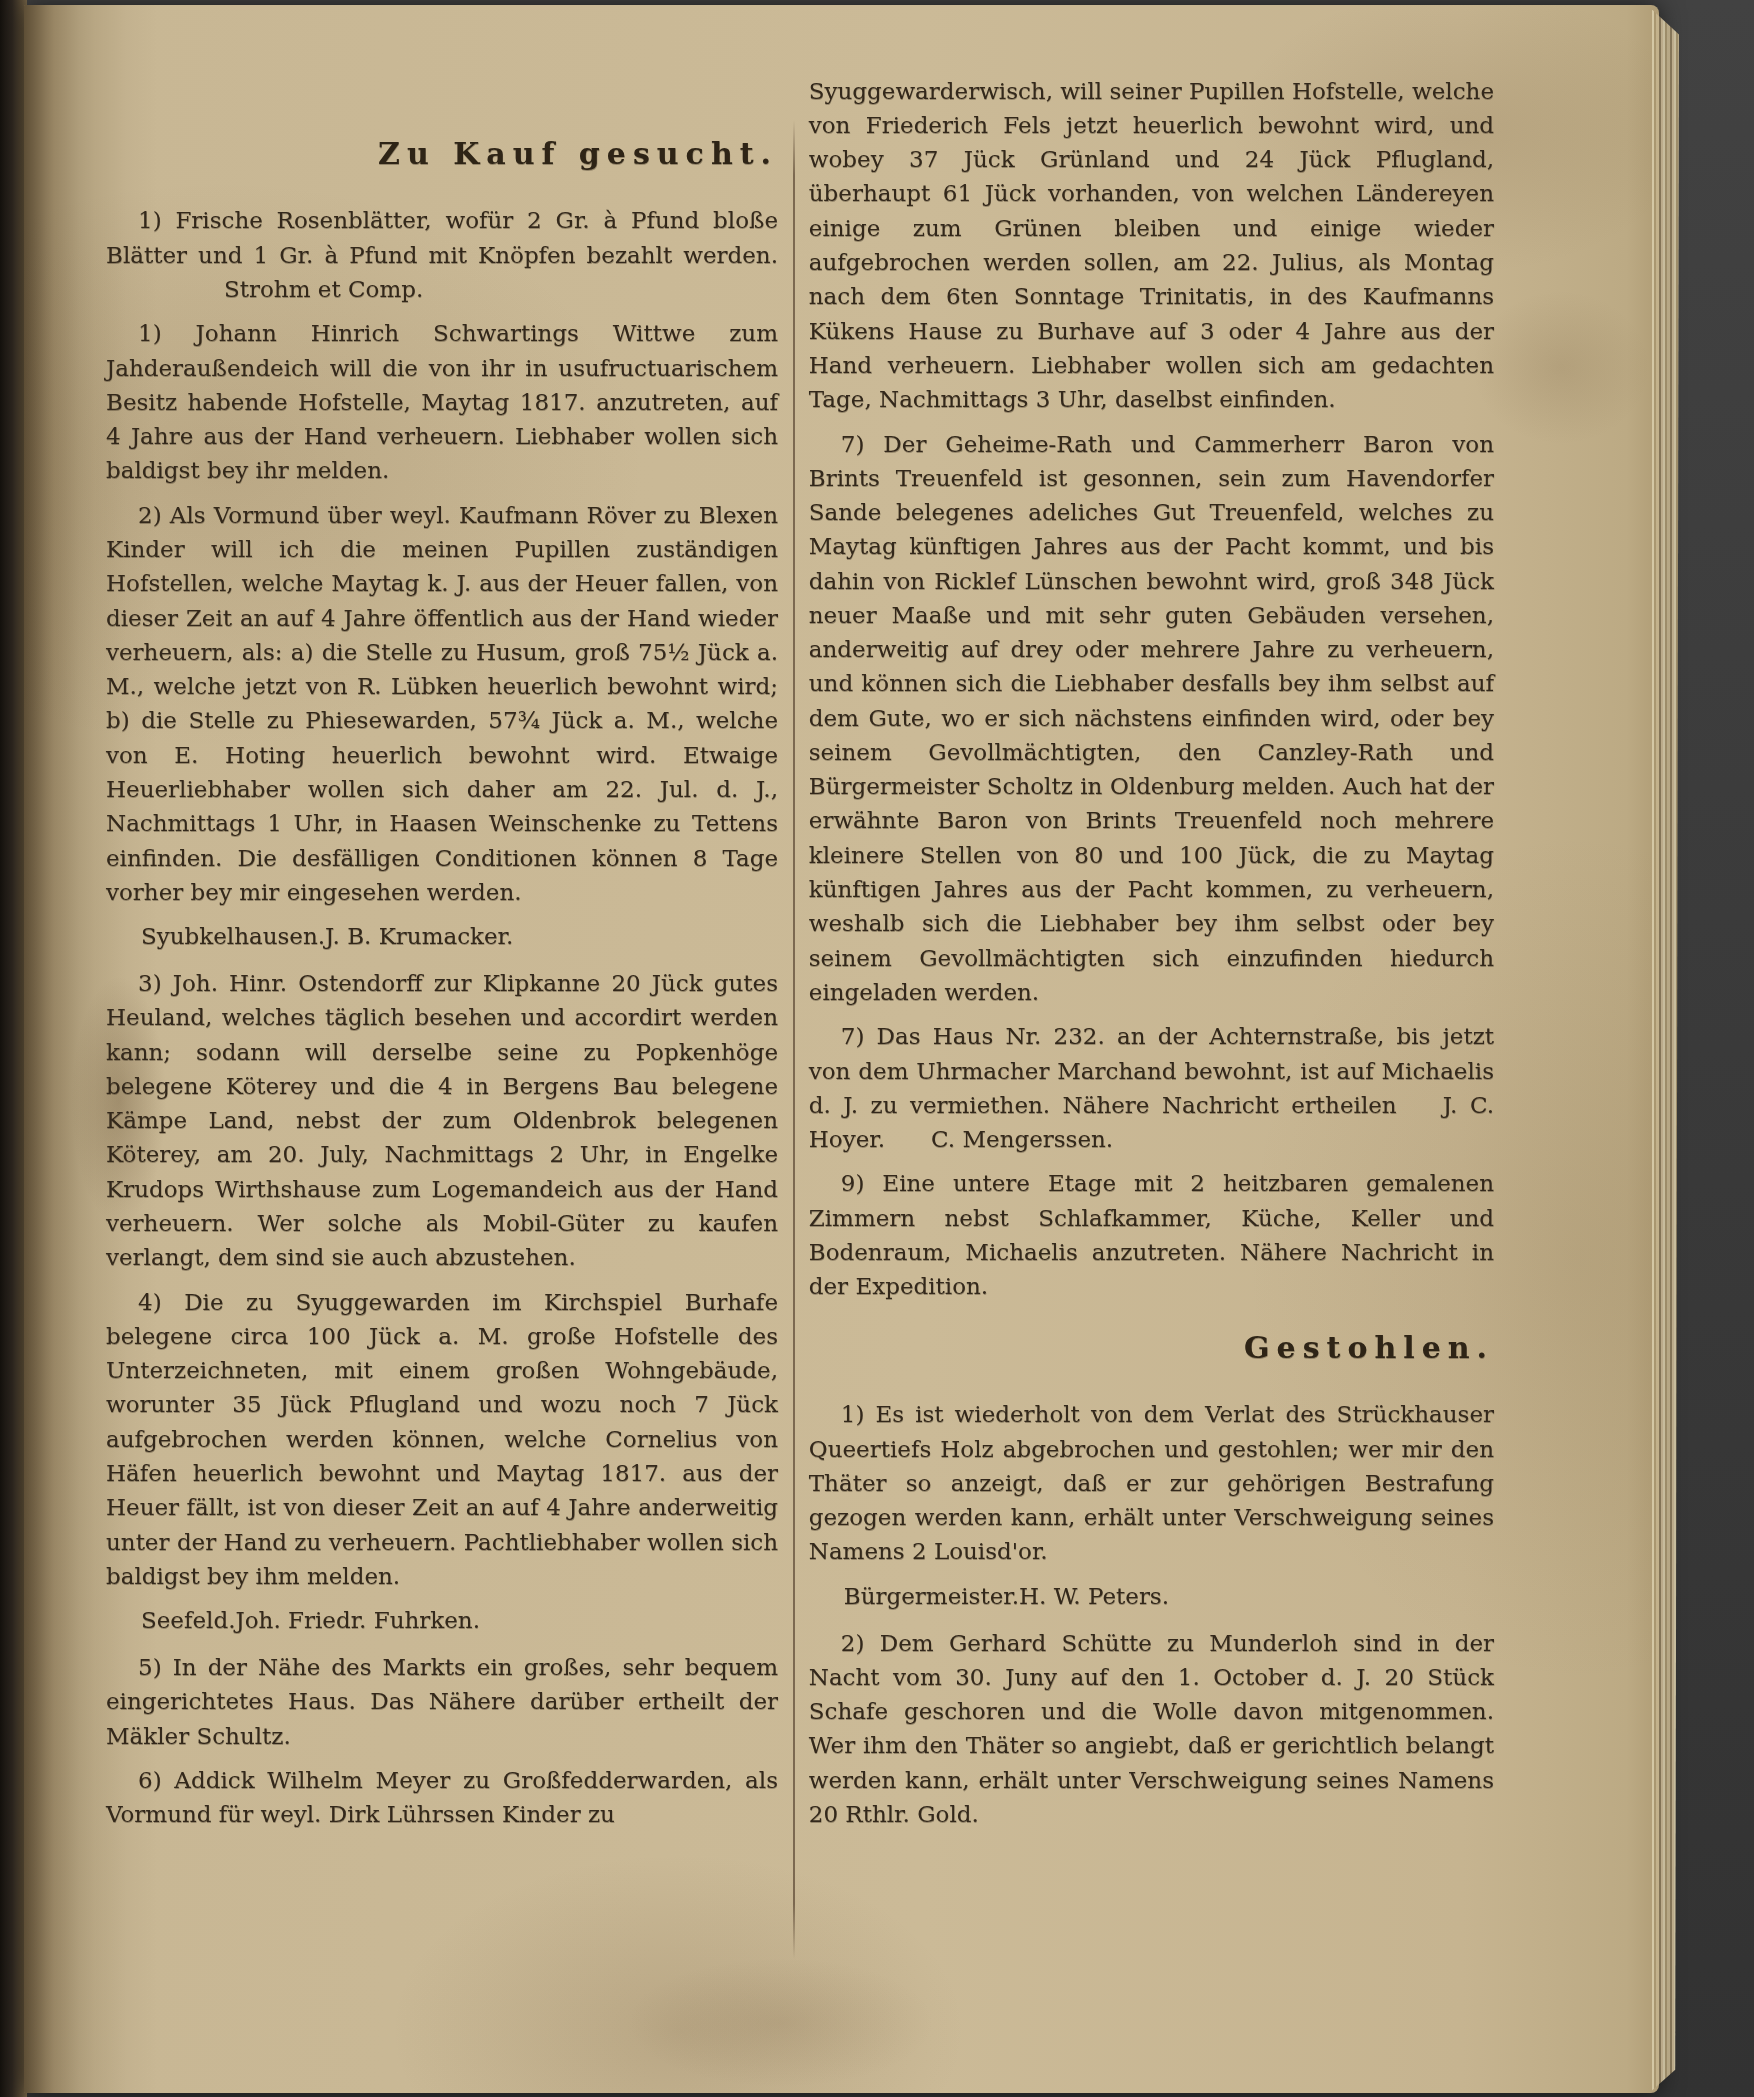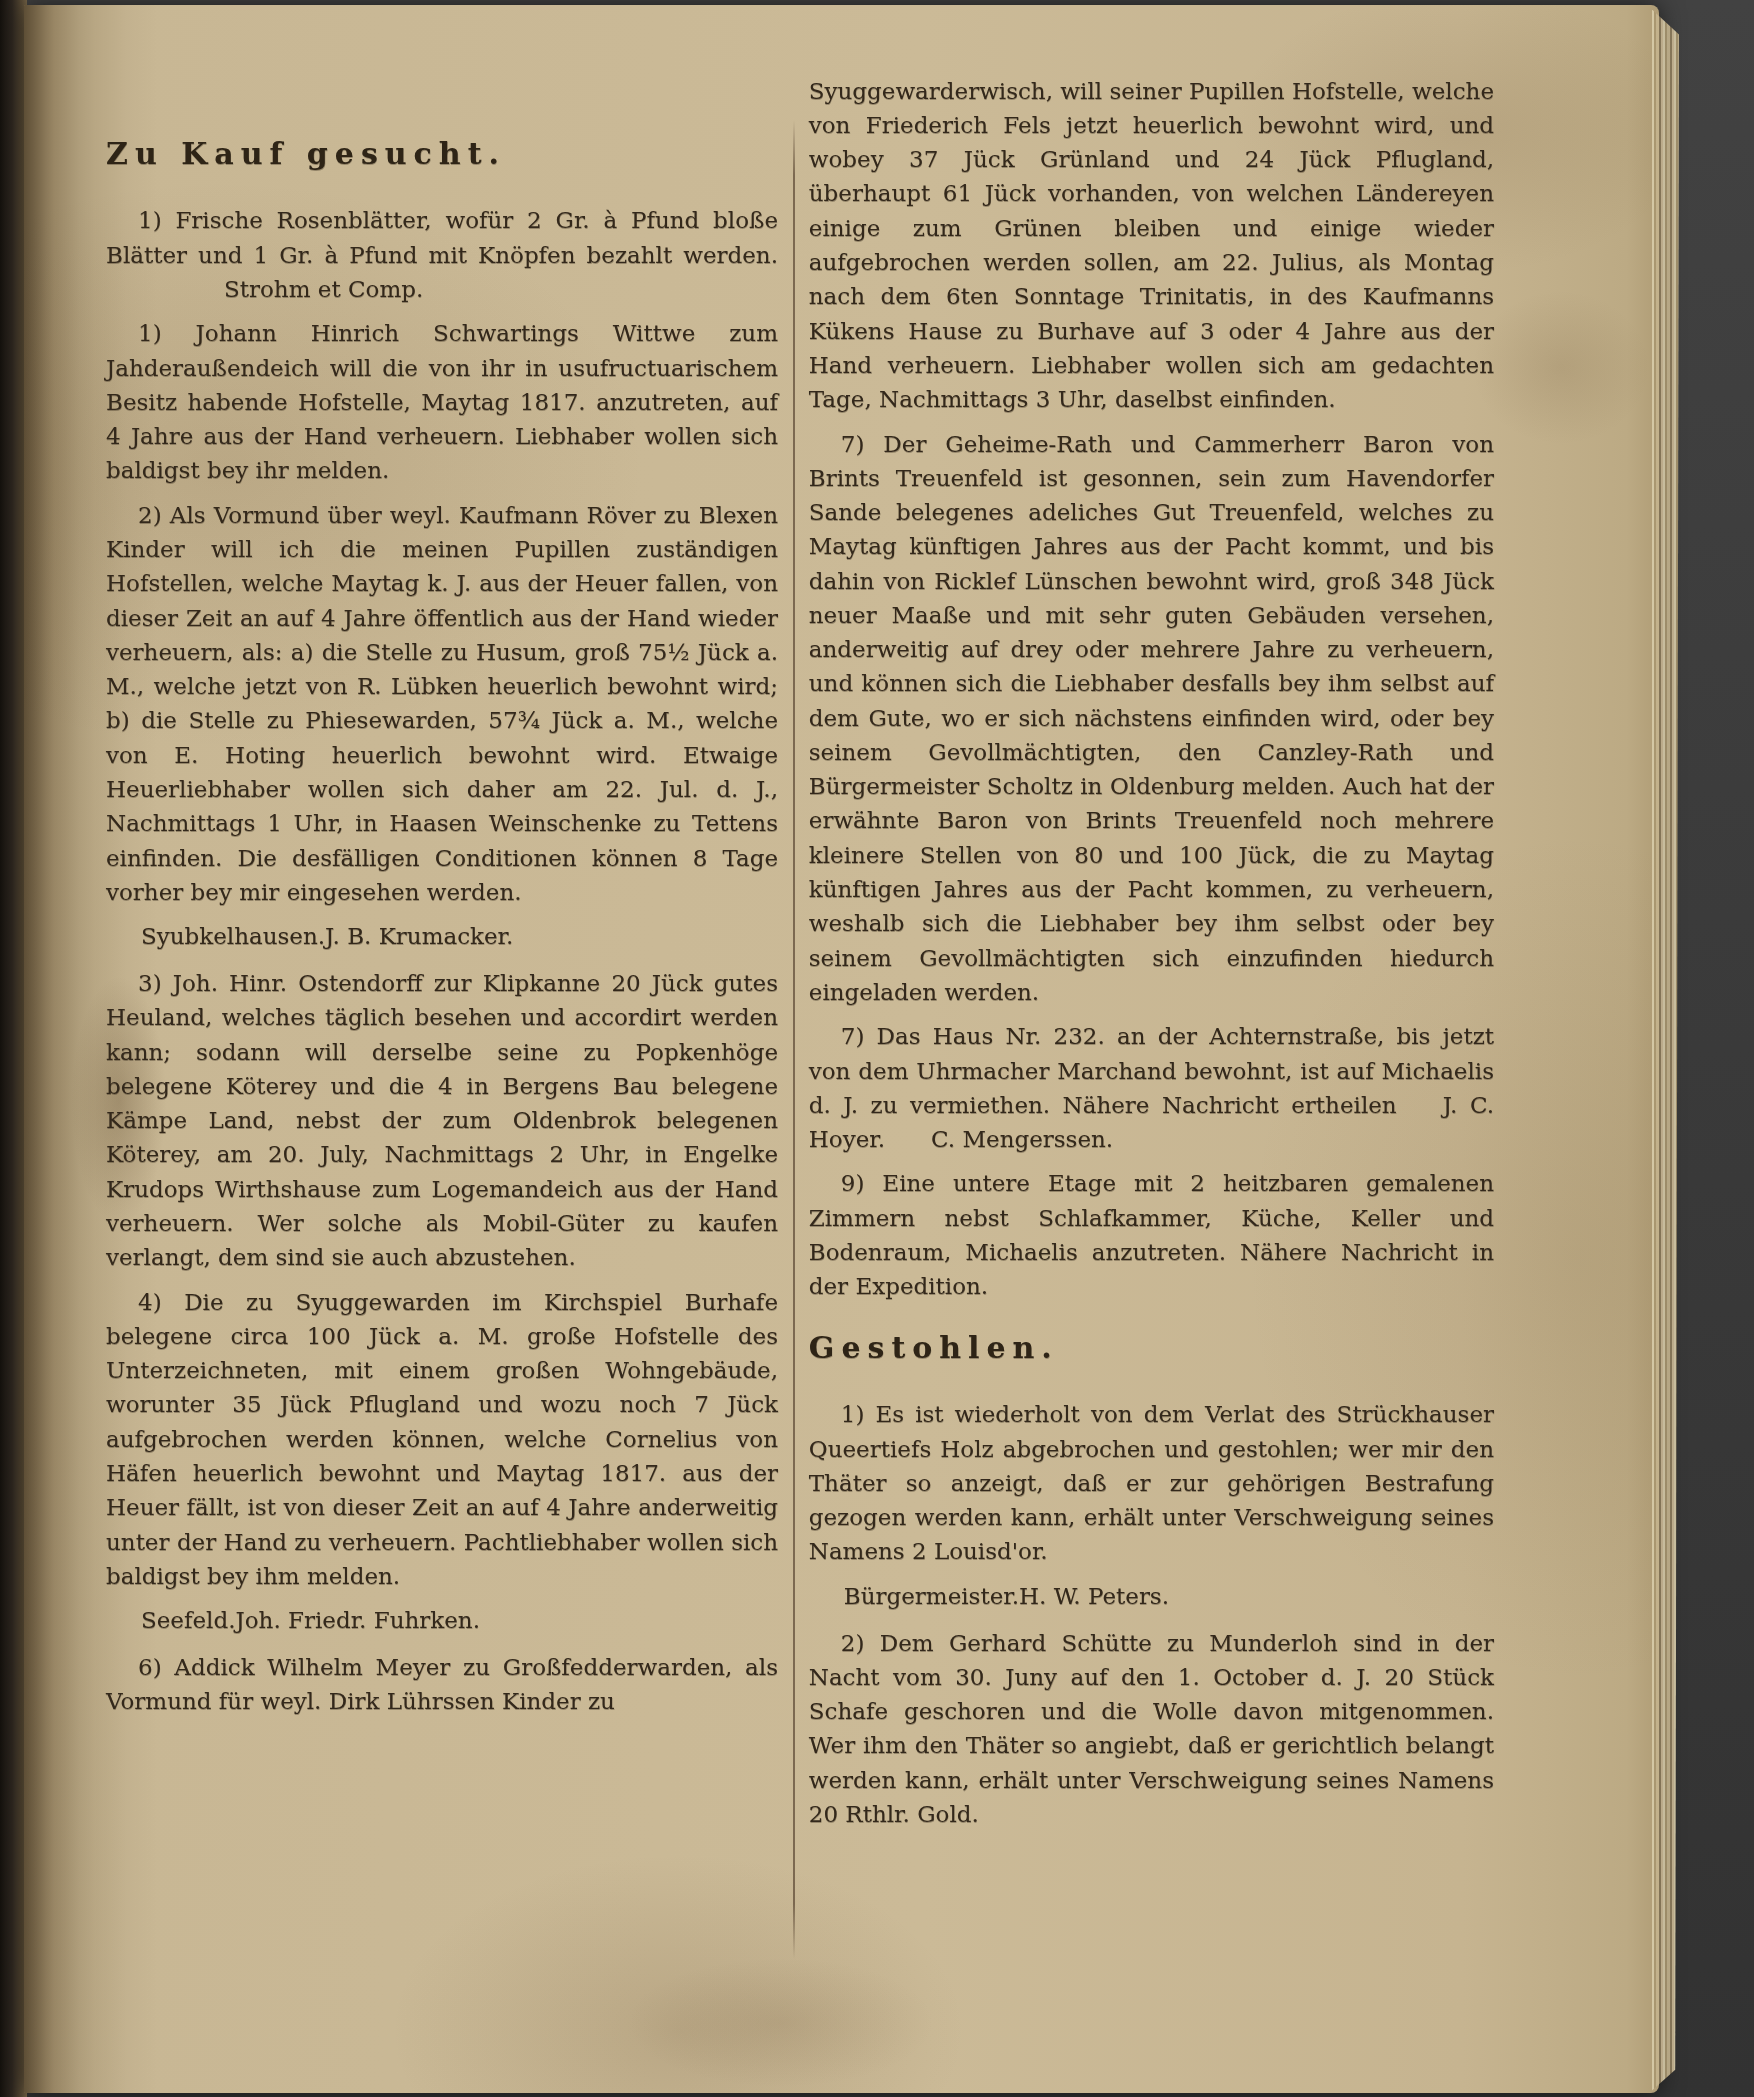--- a/index.html
+++ b/index.html
@@ -45,21 +45,21 @@
     text-shadow:0.3px 0.5px 0.6px rgba(50,38,22,.35);
   }
   .col{font-size:23px;line-height:1.49;}
   .col-left{width:672px;padding-top:58px;}
   .col-right{flex:1;}
   .divider{
     width:2.4px;margin:46px 13.4px 47px 15px;opacity:.7;
     background:linear-gradient(180deg,transparent 0,#5a4632 3%,#5a4632 97%,transparent 100%);
   }
   .col-heading{
-    font-size:30px;font-weight:700;letter-spacing:7px;text-align:left;
+    font-size:30px;font-weight:700;letter-spacing:7px;text-align:right;
     margin:22px 0 27px;color:#2e2416;
   }
   .col-left .col-heading:first-child{margin-top:0;}
   .para{margin:0 0 10.2px;text-align:justify;text-indent:32px;}
   .para.cont{text-indent:0;}
   .gap{display:inline-block;width:118px;}
   .sig-row{display:flex;justify-content:flex-start;padding:0 20.5px 0 35px;margin:1.6px 0 12.6px;}
 </style>
 </head>
 <body>
@@ -81,20 +81,21 @@
         <div class="sig-row">
           <span>Syubkelhausen.</span>
           <span>J. B. Krumacker.</span>
         </div>
         <p class="para">3) Joh. Hinr. Ostendorff zur Klipkanne 20 Jück gutes Heuland, welches täglich besehen und accordirt werden kann; sodann will derselbe seine zu Popkenhöge belegene Köterey und die 4 in Bergens Bau belegene Kämpe Land, nebst der zum Oldenbrok belegenen Köterey, am 20. July, Nachmittags 2 Uhr, in Engelke Krudops Wirthshause zum Logemandeich aus der Hand verheuern. Wer solche als Mobil-Güter zu kaufen verlangt, dem sind sie auch abzustehen.</p>
         <p class="para">4) Die zu Syuggewarden im Kirchspiel Burhafe belegene circa 100 Jück a. M. große Hofstelle des Unterzeichneten, mit einem großen Wohngebäude, worunter 35 Jück Pflugland und wozu noch 7 Jück aufgebrochen werden können, welche Cornelius von Häfen heuerlich bewohnt und Maytag 1817. aus der Heuer fällt, ist von dieser Zeit an auf 4 Jahre anderweitig unter der Hand zu verheuern. Pachtliebhaber wollen sich baldigst bey ihm melden.</p>
         <div class="sig-row">
           <span>Seefeld.</span>
           <span>Joh. Friedr. Fuhrken.</span>
         </div>
+        <p class="para">5) In der Nähe des Markts ein großes, sehr bequem eingerichtetes Haus. Das Nähere darüber ertheilt der Mäkler Schultz.</p>
         <p class="para">6) Addick Wilhelm Meyer zu Großfedderwarden, als Vormund für weyl. Dirk Lührssen Kinder zu</p>
       </div>
     <div class="divider"></div>
     <div class="col col-right">
         <p class="para cont">Syuggewarderwisch, will seiner Pupillen Hofstelle, welche von Friederich Fels jetzt heuerlich bewohnt wird, und wobey 37 Jück Grünland und 24 Jück Pflugland, überhaupt 61 Jück vorhanden, von welchen Ländereyen einige zum Grünen bleiben und einige wieder aufgebrochen werden sollen, am 22. Julius, als Montag nach dem 6ten Sonntage Trinitatis, in des Kaufmanns Kükens Hause zu Burhave auf 3 oder 4 Jahre aus der Hand verheuern. Liebhaber wollen sich am gedachten Tage, Nachmittags 3 Uhr, daselbst einfinden.</p>
         <p class="para">7) Der Geheime-Rath und Cammerherr Baron von Brints Treuenfeld ist gesonnen, sein zum Havendorfer Sande belegenes adeliches Gut Treuenfeld, welches zu Maytag künftigen Jahres aus der Pacht kommt, und bis dahin von Ricklef Lünschen bewohnt wird, groß 348 Jück neuer Maaße und mit sehr guten Gebäuden versehen, anderweitig auf drey oder mehrere Jahre zu verheuern, und können sich die Liebhaber desfalls bey ihm selbst auf dem Gute, wo er sich nächstens einfinden wird, oder bey seinem Gevollmächtigten, den Canzley-Rath und Bürgermeister Scholtz in Oldenburg melden. Auch hat der erwähnte Baron von Brints Treuenfeld noch mehrere kleinere Stellen von 80 und 100 Jück, die zu Maytag künftigen Jahres aus der Pacht kommen, zu verheuern, weshalb sich die Liebhaber bey ihm selbst oder bey seinem Gevollmächtigten sich einzufinden hiedurch eingeladen werden.</p>
         <p class="para">7) Das Haus Nr. 232. an der Achternstraße, bis jetzt von dem Uhrmacher Marchand bewohnt, ist auf Michaelis d. J. zu vermiethen. Nähere Nachricht ertheilen  J. C. Hoyer.  C. Mengerssen.</p>
         <p class="para">9) Eine untere Etage mit 2 heitzbaren gemalenen Zimmern nebst Schlafkammer, Küche, Keller und Bodenraum, Michaelis anzutreten. Nähere Nachricht in der Expedition.</p>
         <h2 class="col-heading">Gestohlen.</h2>
         <p class="para">1) Es ist wiederholt von dem Verlat des Strückhauser Queertiefs Holz abgebrochen und gestohlen; wer mir den Thäter so anzeigt, daß er zur gehörigen Bestrafung gezogen werden kann, erhält unter Verschweigung seines Namens 2 Louisd'or.</p>

